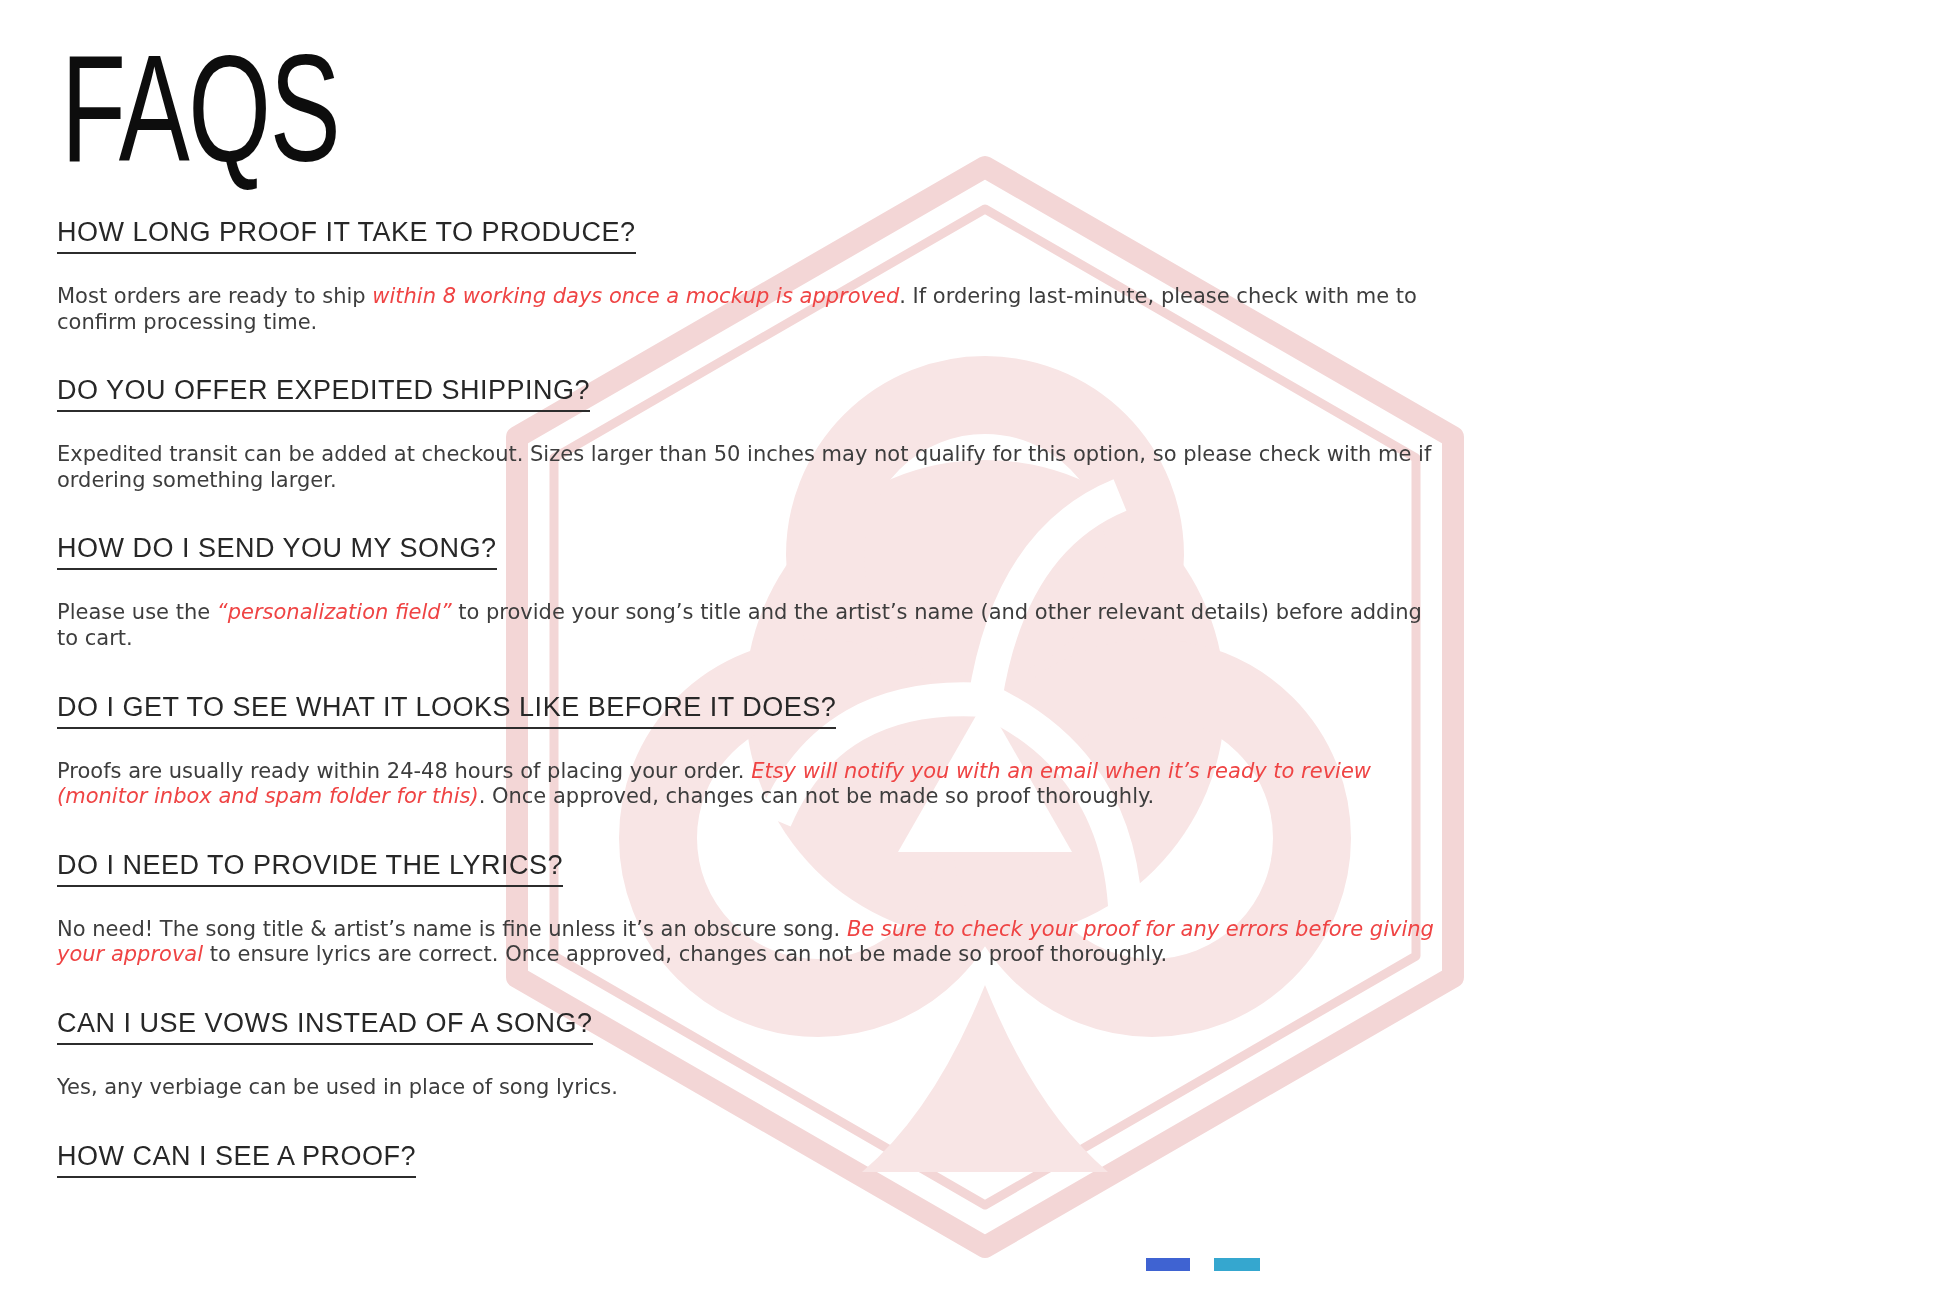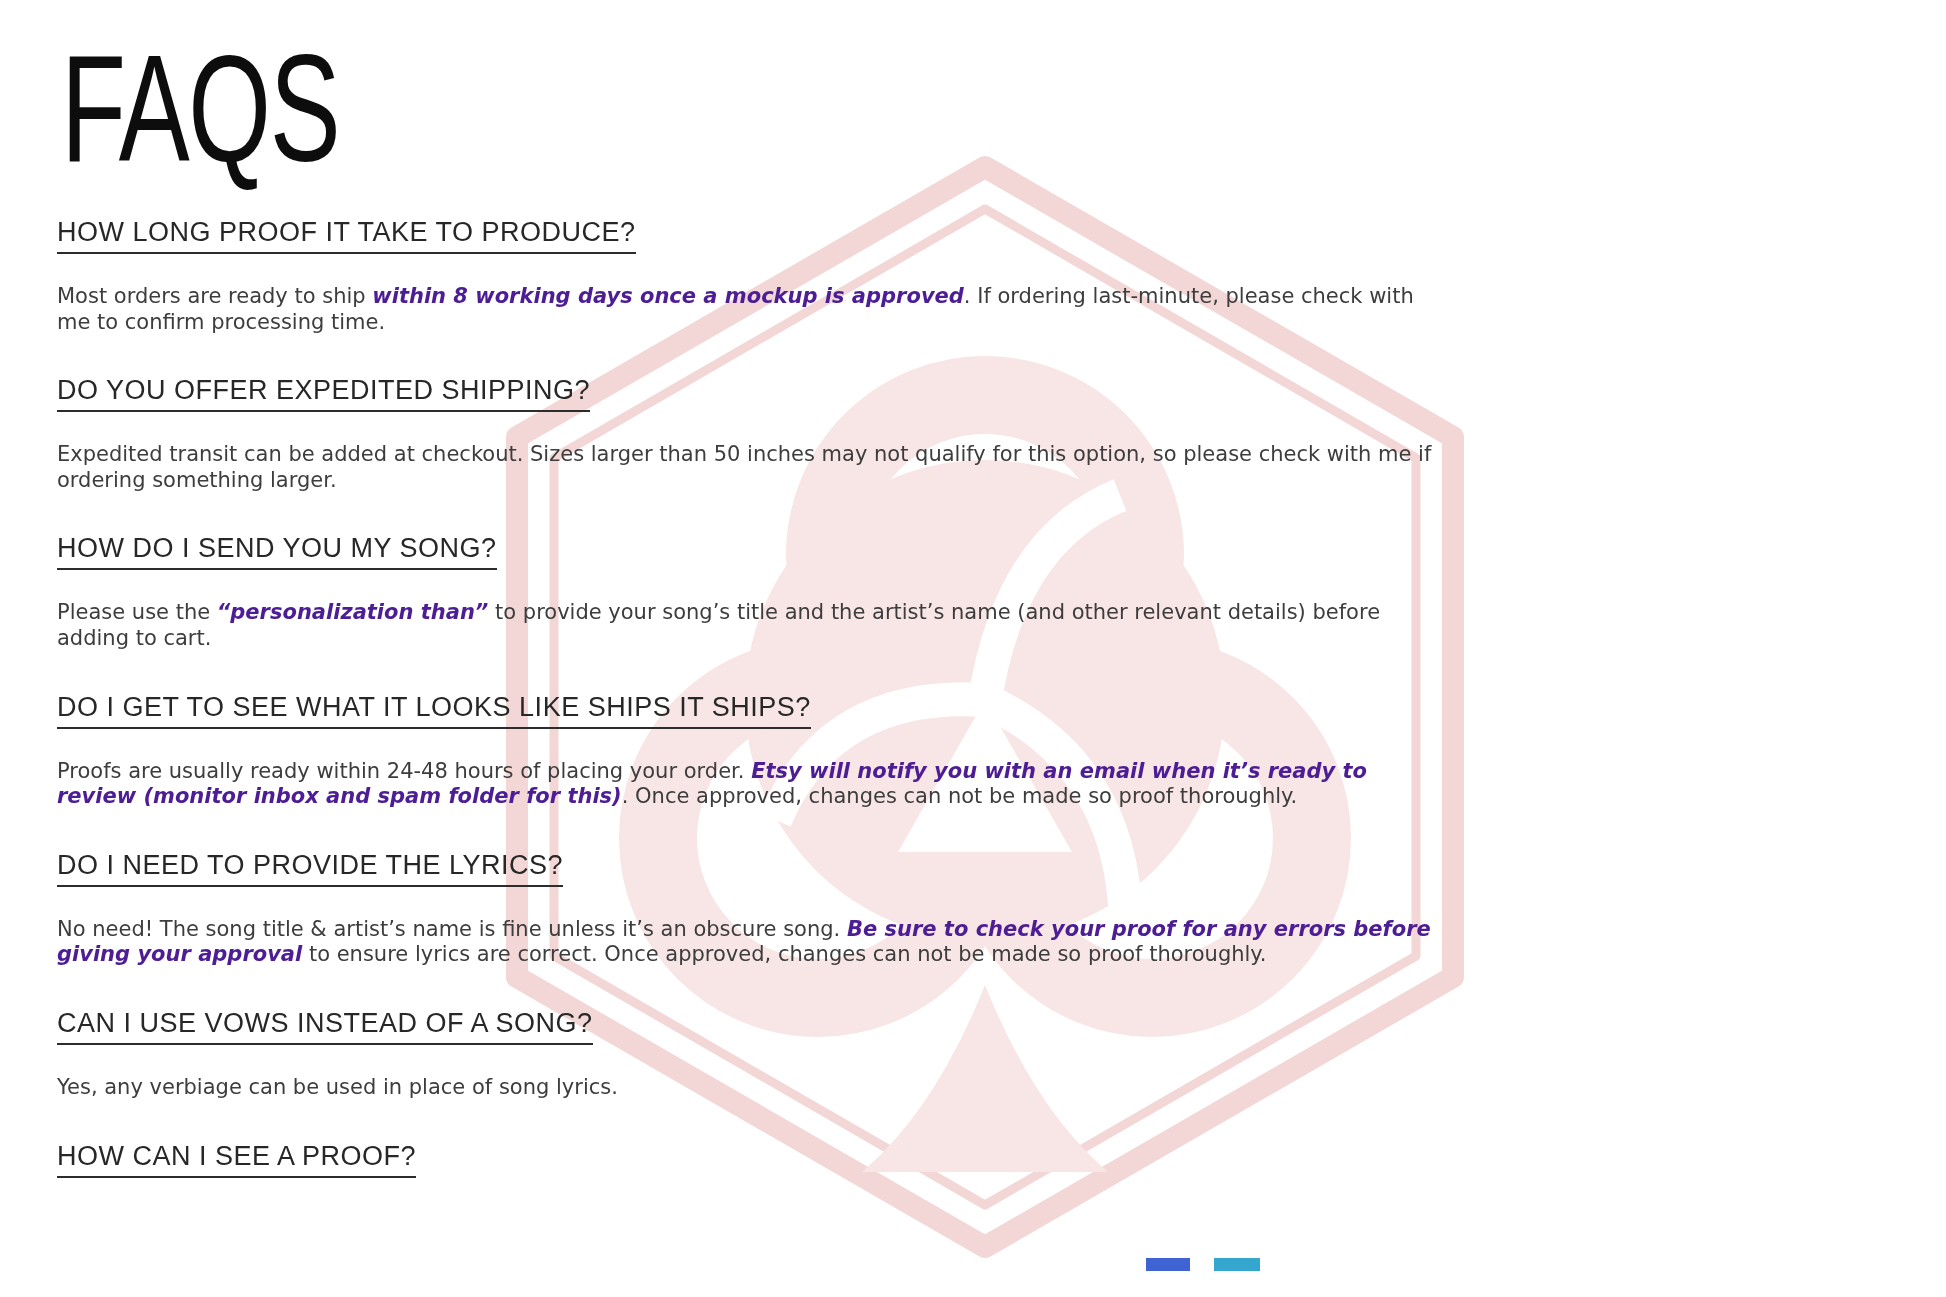--- a/index.html
+++ b/index.html
@@ -45,23 +45,23 @@
     border-bottom:2px solid #2c2c2c;
   }
   .faq p{
     margin:0 0 40px 0;
     font-size:21px;
     line-height:1.22;
     color:#3d3d3d;
     white-space:pre-wrap;
   }
   .faq p strong.bi{
-    font-weight:700;
+    font-weight:400;
     font-style:italic;
-    color:#4c1d95;
+    color:#ef4444;
   }
 </style>
 </head>
 <body>
 
 <div class="canvas">
 
   <svg class="wm" viewBox="0 0 1946 1297" aria-hidden="true">
     <g>
       <polygon points="985,167 1453,437 1453,977 985,1247 517,977 517,437" fill="none" stroke-width="22" stroke-linejoin="round" stroke="#f3d6d6"></polygon>
@@ -92,25 +92,25 @@
     <p>Most orders are ready to ship <strong class="bi">within 8 working days once a mockup is approved</strong>. If ordering last-minute, please check with me to confirm processing time.</p>
   </section>
 
   <section class="faq">
     <h2><span class="q-text">DO YOU OFFER EXPEDITED SHIPPING?</span></h2>
     <p>Expedited transit can be added at checkout. Sizes larger than 50 inches may not qualify for this option, so please check with me if ordering something larger.</p>
   </section>
 
   <section class="faq">
     <h2><span class="q-text">HOW DO I SEND YOU MY SONG?</span></h2>
-    <p>Please use the <strong class="bi">“personalization than”</strong> to provide your song’s title and the artist’s name (and other relevant details) before adding to cart.</p>
+    <p>Please use the <strong class="bi">“personalization field”</strong> to provide your song’s title and the artist’s name (and other relevant details) before adding to cart.</p>
   </section>
 
   <section class="faq">
-    <h2><span class="q-text">DO I GET TO SEE WHAT IT LOOKS LIKE SHIPS IT SHIPS?</span></h2>
+    <h2><span class="q-text">DO I GET TO SEE WHAT IT LOOKS LIKE BEFORE IT DOES?</span></h2>
     <p>Proofs are usually ready within 24-48 hours of placing your order. <strong class="bi">Etsy will notify you with an email when it’s ready to review (monitor inbox and spam folder for this)</strong>. Once approved, changes can not be made so proof thoroughly.</p>
   </section>
 
   <section class="faq">
     <h2><span class="q-text">DO I NEED TO PROVIDE THE LYRICS?</span></h2>
     <p>No need! The song title &amp; artist’s name is fine unless it’s an obscure song. <strong class="bi">Be sure to check your proof for any errors before giving your approval</strong> to ensure lyrics are correct. Once approved, changes can not be made so proof thoroughly.</p>
   </section>
 
   <section class="faq">
     <h2><span class="q-text">CAN I USE VOWS INSTEAD OF A SONG?</span></h2>

